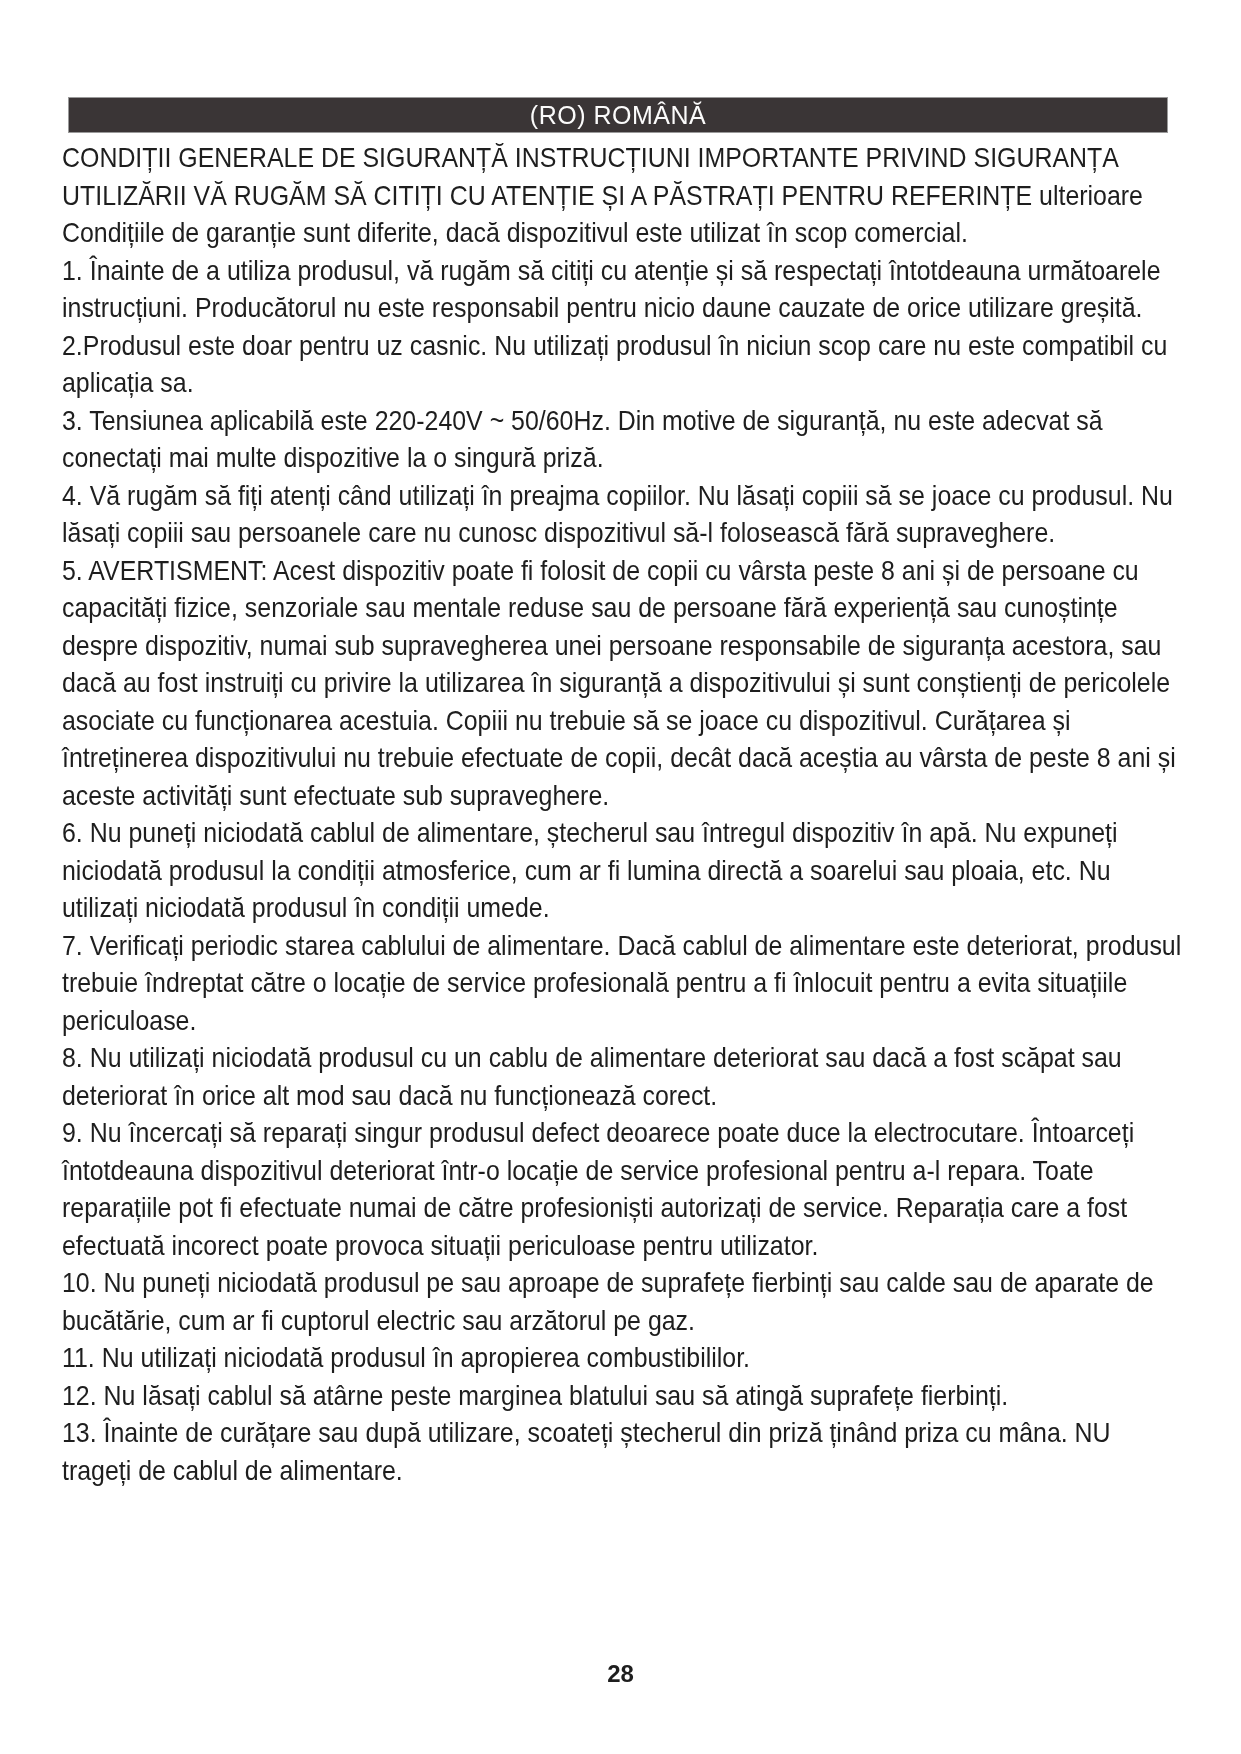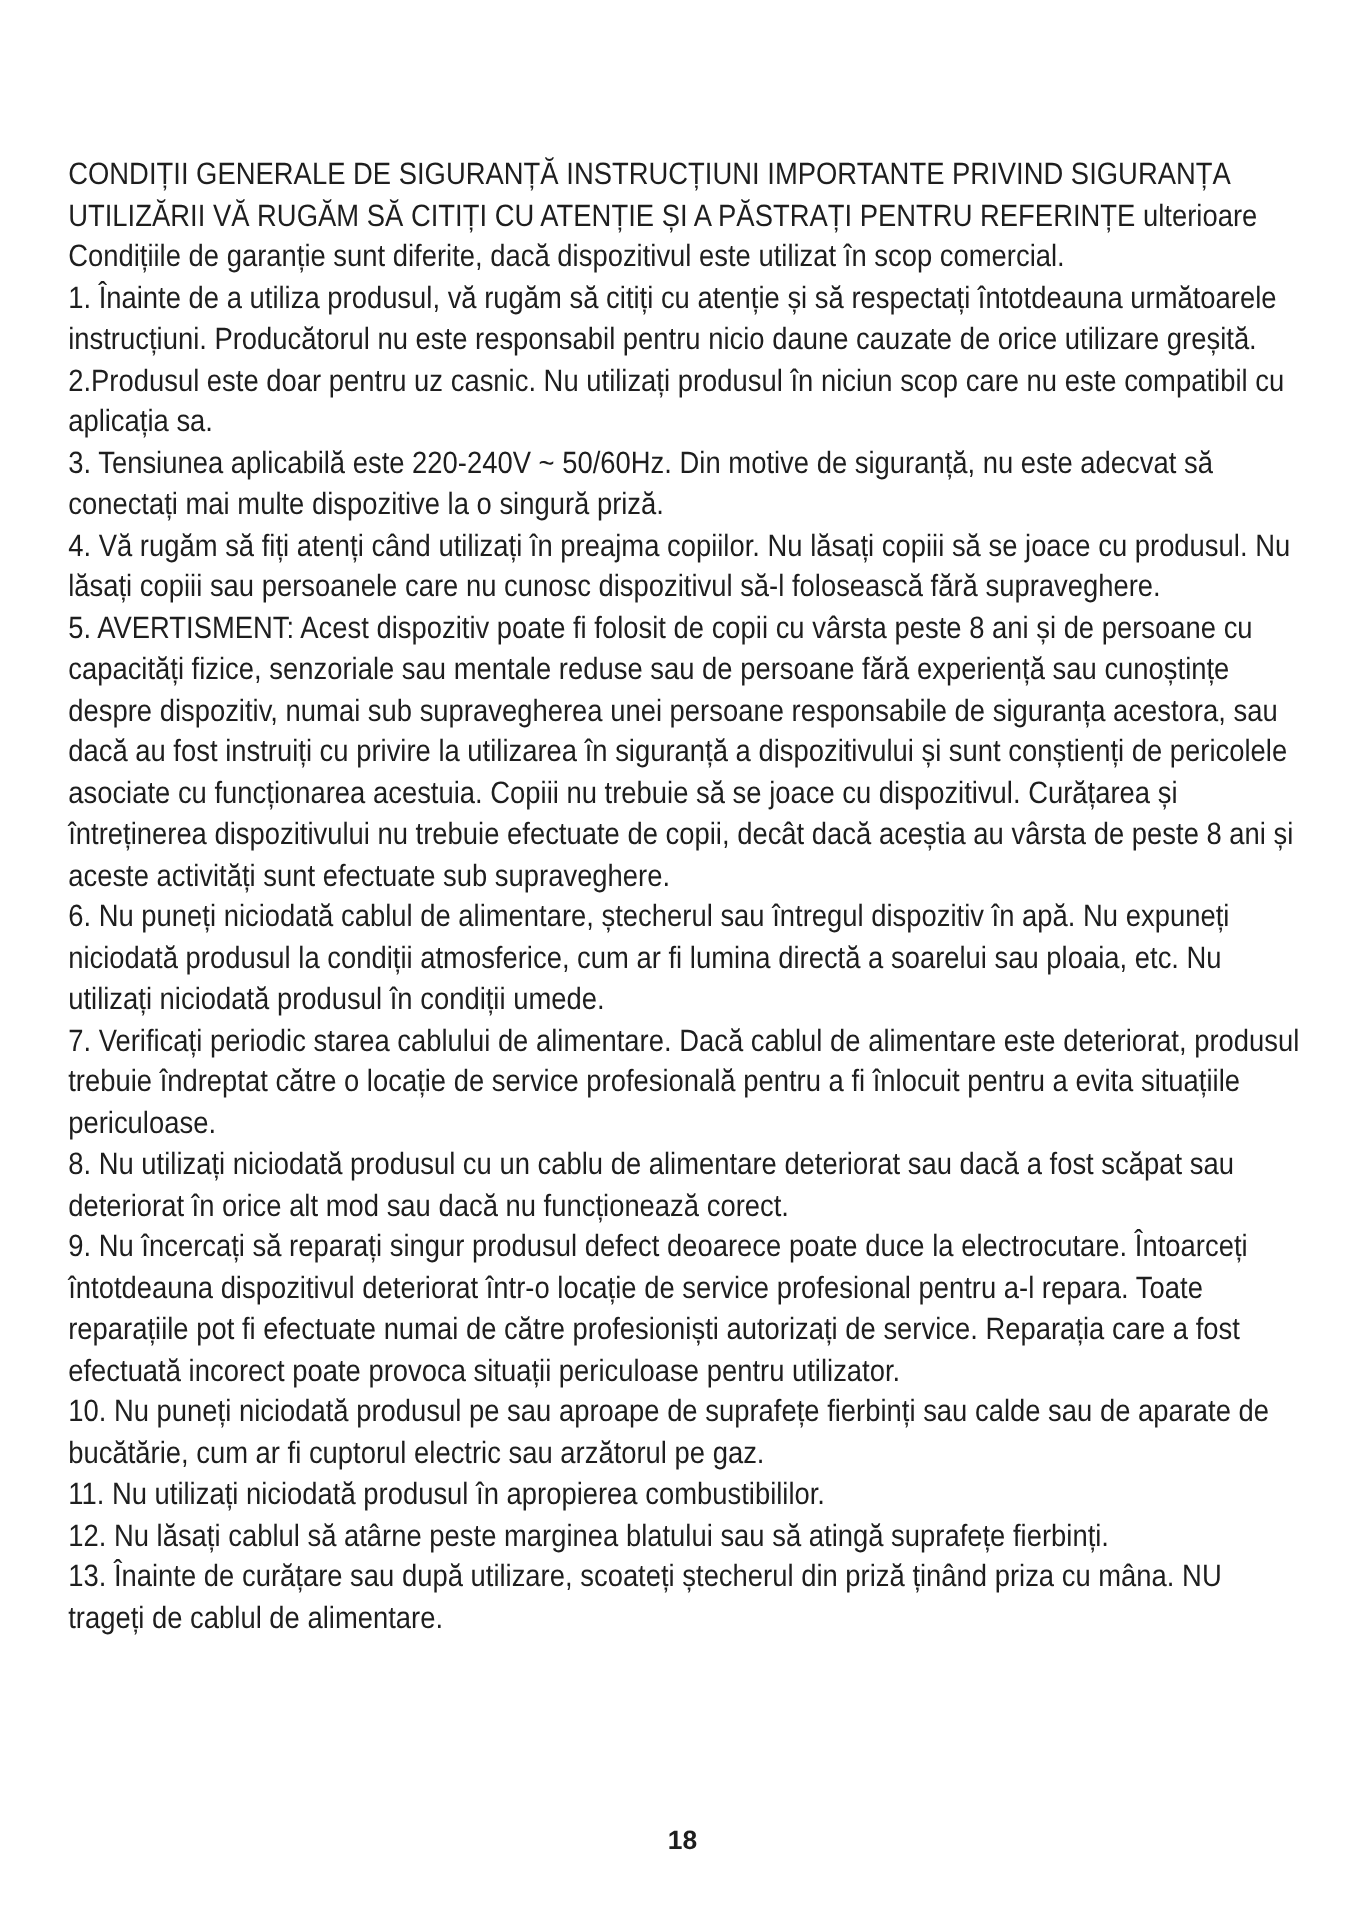--- a/index.html
+++ b/index.html
@@ -55,35 +55,38 @@
     color:var(--body-text);
     font-size:24px;
     font-weight:bold;
   }
 </style>
 </head>
 <body>
 
 <div class="page">
 
+  <div class="header-bar">
+    <span>(RO) ROMÂNĂ</span>
+  </div>
 
   <div class="content">
     <p class="heading">CONDIȚII GENERALE DE SIGURANȚĂ INSTRUCȚIUNI IMPORTANTE PRIVIND SIGURANȚA UTILIZĂRII VĂ RUGĂM SĂ CITIȚI CU ATENȚIE ȘI A PĂSTRAȚI PENTRU REFERINȚE ulterioare</p>
 
     <p>Condițiile de garanție sunt diferite, dacă dispozitivul este utilizat în scop comercial.</p>
     <p>1. Înainte de a utiliza produsul, vă rugăm să citiți cu atenție și să respectați întotdeauna următoarele instrucțiuni. Producătorul nu este responsabil pentru nicio daune cauzate de orice utilizare greșită.</p>
     <p>2.Produsul este doar pentru uz casnic. Nu utilizați produsul în niciun scop care nu este compatibil cu aplicația sa.</p>
     <p>3. Tensiunea aplicabilă este 220-240V ~ 50/60Hz. Din motive de siguranță, nu este adecvat să conectați mai multe dispozitive la o singură priză.</p>
     <p>4. Vă rugăm să fiți atenți când utilizați în preajma copiilor. Nu lăsați copiii să se joace cu produsul. Nu lăsați copiii sau persoanele care nu cunosc dispozitivul să-l folosească fără supraveghere.</p>
     <p>5. AVERTISMENT: Acest dispozitiv poate fi folosit de copii cu vârsta peste 8 ani și de persoane cu capacități fizice, senzoriale sau mentale reduse sau de persoane fără experiență sau cunoștințe despre dispozitiv, numai sub supravegherea unei persoane responsabile de siguranța acestora, sau dacă au fost instruiți cu privire la utilizarea în siguranță a dispozitivului și sunt conștienți de pericolele asociate cu funcționarea acestuia. Copiii nu trebuie să se joace cu dispozitivul. Curățarea și întreținerea dispozitivului nu trebuie efectuate de copii, decât dacă aceștia au vârsta de peste 8 ani și aceste activități sunt efectuate sub supraveghere.</p>
     <p>6. Nu puneți niciodată cablul de alimentare, ștecherul sau întregul dispozitiv în apă. Nu expuneți niciodată produsul la condiții atmosferice, cum ar fi lumina directă a soarelui sau ploaia, etc. Nu utilizați niciodată produsul în condiții umede.</p>
     <p>7. Verificați periodic starea cablului de alimentare. Dacă cablul de alimentare este deteriorat, produsul trebuie îndreptat către o locație de service profesională pentru a fi înlocuit pentru a evita situațiile periculoase.</p>
     <p>8. Nu utilizați niciodată produsul cu un cablu de alimentare deteriorat sau dacă a fost scăpat sau deteriorat în orice alt mod sau dacă nu funcționează corect.</p>
     <p>9. Nu încercați să reparați singur produsul defect deoarece poate duce la electrocutare. Întoarceți întotdeauna dispozitivul deteriorat într-o locație de service profesional pentru a-l repara. Toate reparațiile pot fi efectuate numai de către profesioniști autorizați de service. Reparația care a fost efectuată incorect poate provoca situații periculoase pentru utilizator.</p>
     <p>10. Nu puneți niciodată produsul pe sau aproape de suprafețe fierbinți sau calde sau de aparate de bucătărie, cum ar fi cuptorul electric sau arzătorul pe gaz.</p>
     <p>11. Nu utilizați niciodată produsul în apropierea combustibililor.</p>
     <p>12. Nu lăsați cablul să atârne peste marginea blatului sau să atingă suprafețe fierbinți.</p>
     <p>13. Înainte de curățare sau după utilizare, scoateți ștecherul din priză ținând priza cu mâna. NU trageți de cablul de alimentare.</p>
   </div>
 
-  <div class="page-number">18</div>
+  <div class="page-number">28</div>
 
 </div>
 
 </body></html>

